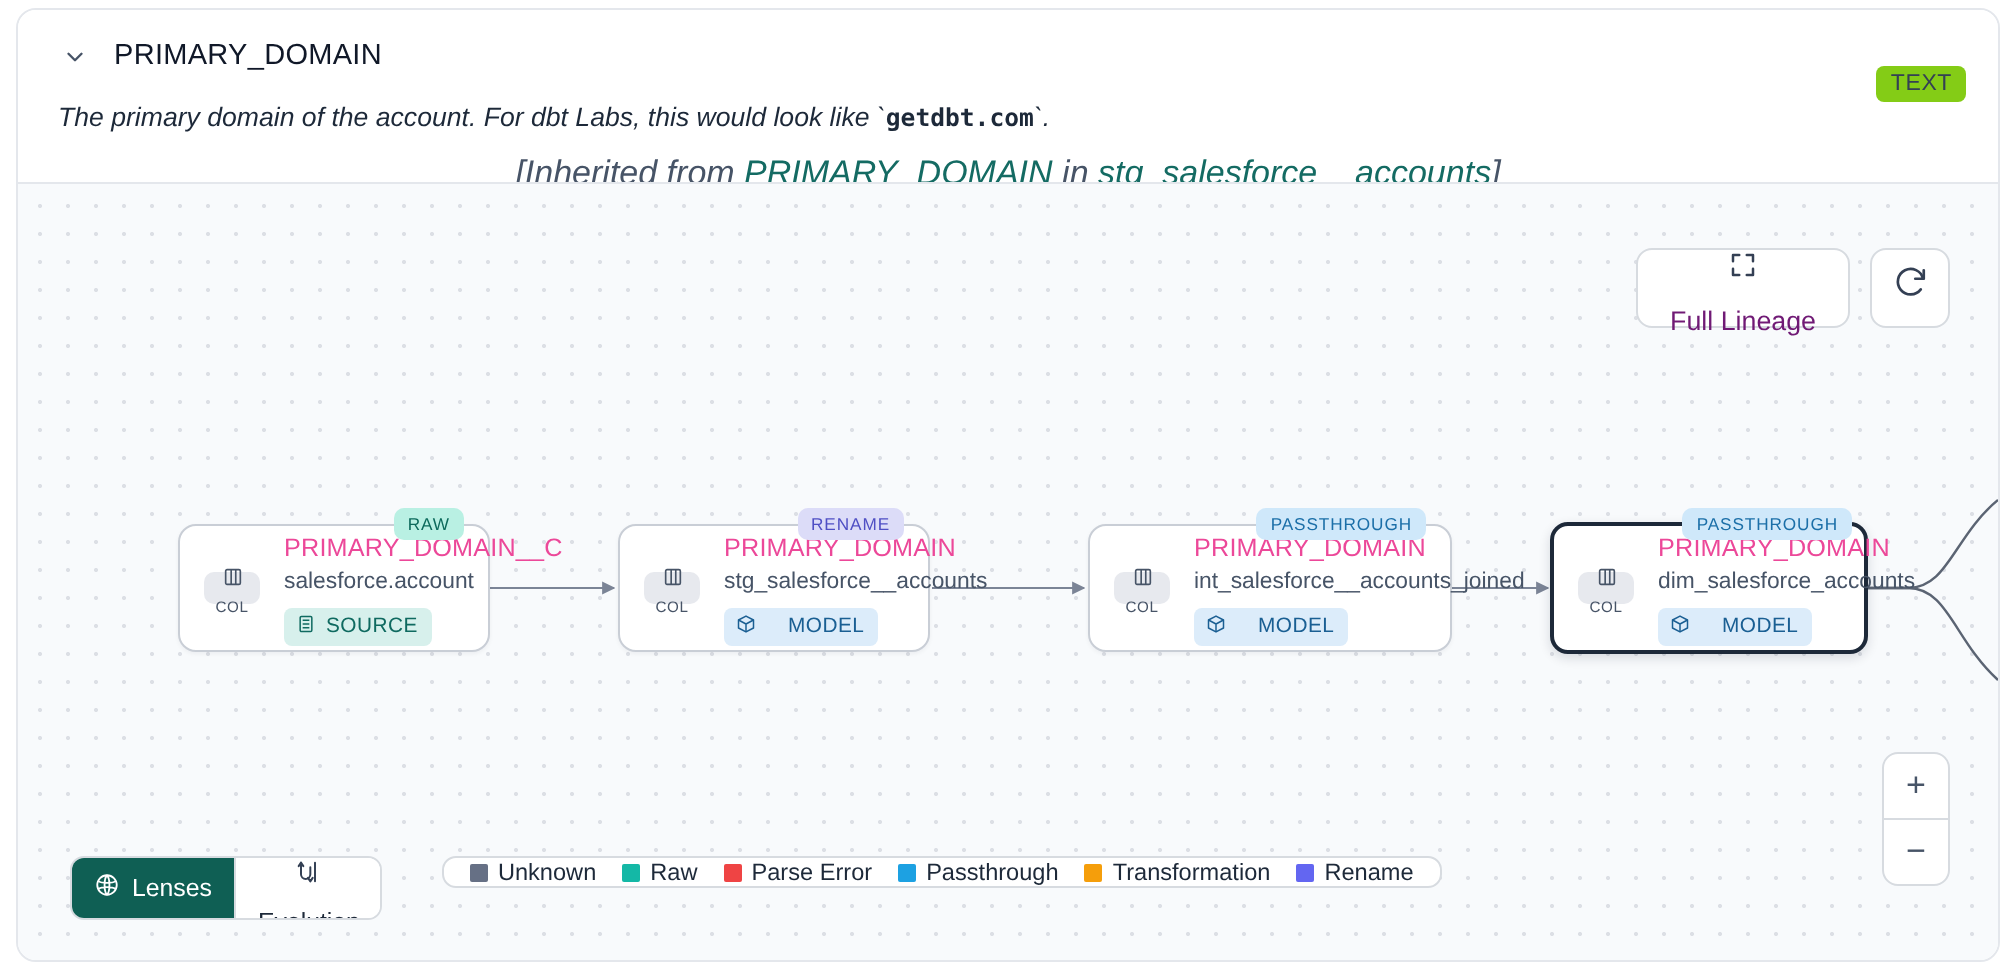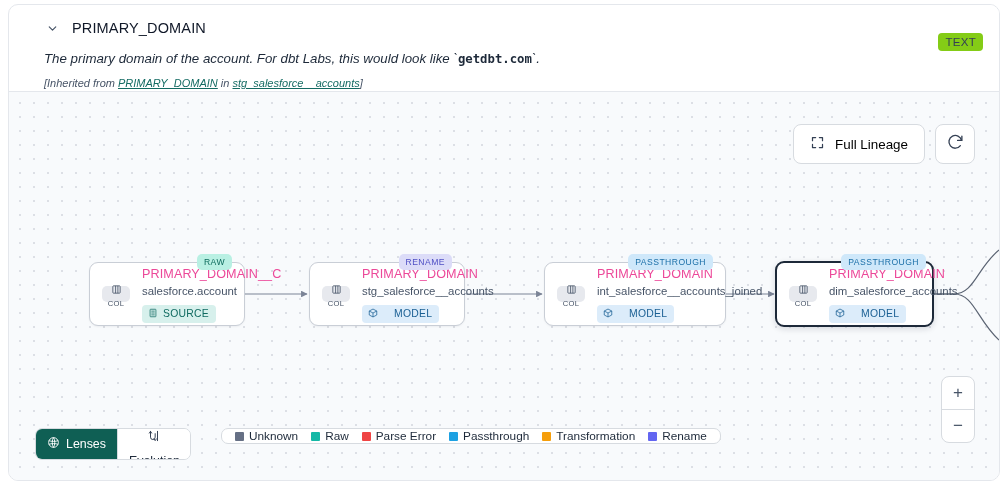--- a/index.html
+++ b/index.html
@@ -11,21 +11,20 @@
   }
 
   .panel {
     position: absolute;
     left: 8px; top: 4px;
     width: 992px; height: 477px;
     background: #ffffff;
     border: 1px solid #e4e7ec;
     border-radius: 10px;
     overflow: hidden;
-    padding-left: 15px;
   }
 
   
   .header {
     position: relative;
     height: 85px;
     padding: 10px 20px 0 20px;
     background: #ffffff;
   }
   .title-row {
@@ -65,24 +64,25 @@
     line-height: 1.3;
   }
   .desc .code {
     font-family: "DejaVu Sans Mono", monospace;
     font-style: normal;
     font-weight: bold;
     font-size: 12.3px;
   }
   .inherited {
     margin-top: 8px;
-    font-size: 11px;
+    font-size: 17px;
     font-style: italic;
     color: #475467;
     line-height: 1.3;
+    text-align: center;
   }
   .inherited a {
     color: #146b63;
     text-decoration: underline;
     font-style: italic;
   }
 
   
   .canvas {
     position: absolute;
@@ -105,22 +105,23 @@
     align-items: center;
   }
   .btn-full {
     height: 40px;
     display: flex; align-items: center; gap: 10px;
     padding: 0 16px;
     background: #ffffff;
     border: 1px solid #d7dbe0;
     border-radius: 8px;
     font-size: 13.4px;
-    color: #000000;
+    color: #701a75;
     cursor: pointer;
+    flex-direction: column;
   }
   .btn-icon-sq {
     width: 40px; height: 40px;
     display: flex; align-items: center; justify-content: center;
     background: #ffffff;
     border: 1px solid #d7dbe0;
     border-radius: 8px;
     cursor: pointer;
     color: #344054;
   }

